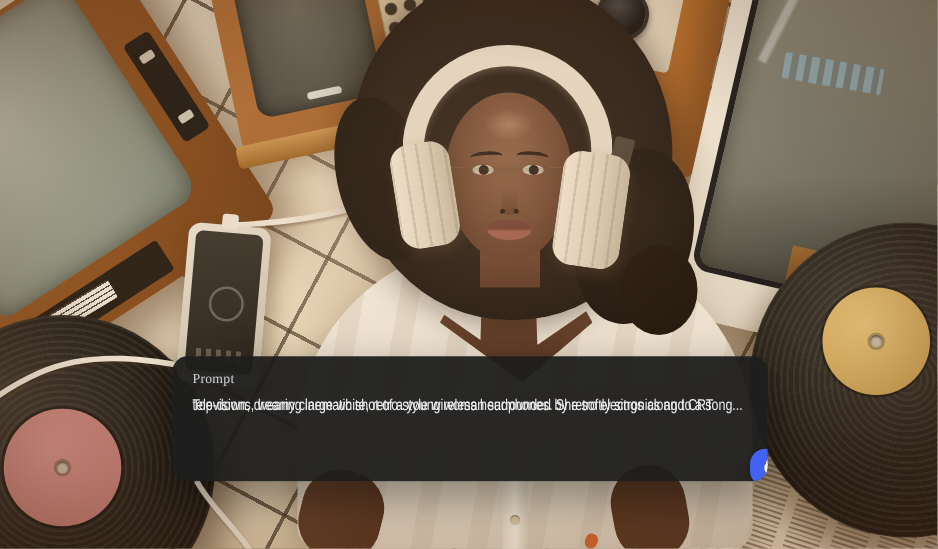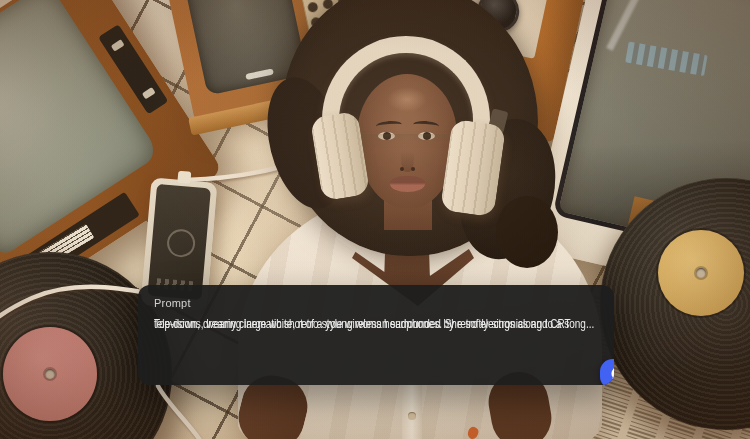--- a/index.html
+++ b/index.html
@@ -202,21 +202,21 @@
   .grade{inset:0;pointer-events:none;
      background:
        radial-gradient(ellipse at 52% 30%,rgba(255,214,170,.10),rgba(0,0,0,0) 46%),
        radial-gradient(ellipse at 50% 50%,rgba(0,0,0,0) 55%,rgba(70,35,15,.30) 100%),
        linear-gradient(rgba(205,140,75,.08),rgba(205,140,75,.08));}
 
   
   .panel{left:138px;top:285px;width:476px;height:100px;border-radius:12px;
        background:rgba(30,30,30,.95);box-shadow:0 14px 34px rgba(0,0,0,.4);
        overflow:hidden;color:#eaeaea;}
-  .panel-label{left:16px;top:12px;font-size:11px;letter-spacing:.2px;color:#d2d2d2;}
+  .panel-label{left:16px;top:12px;font-size:11px;letter-spacing:.2px;color:#d2d2d2;font-family:Liberation Serif, serif;}
   .panel-text{left:16px;top:30px;width:560px;font-size:12.5px;line-height:19px;color:#ececec;
        transform:scaleX(.80);transform-origin:left top;cursor:text;}
   .panel-line{position:static;display:block;white-space:nowrap;}
   .panel-actions{right:14px;bottom:11px;display:flex;align-items:center;gap:15px;position:absolute;}
   .icon-btn{position:static;width:20px;height:16px;display:flex;align-items:center;
        justify-content:center;cursor:pointer;}
   .gen-btn{position:static;display:flex;align-items:center;gap:7px;height:30px;padding:0 14px 0 11px;
        border-radius:16px;background:#4262f4;color:#fff;font-size:12px;font-weight:bold;
        letter-spacing:.2px;cursor:pointer;box-shadow:0 2px 6px rgba(0,0,0,.35);}
   .icon-btn svg,.gen-btn svg{display:block;position:static;}

